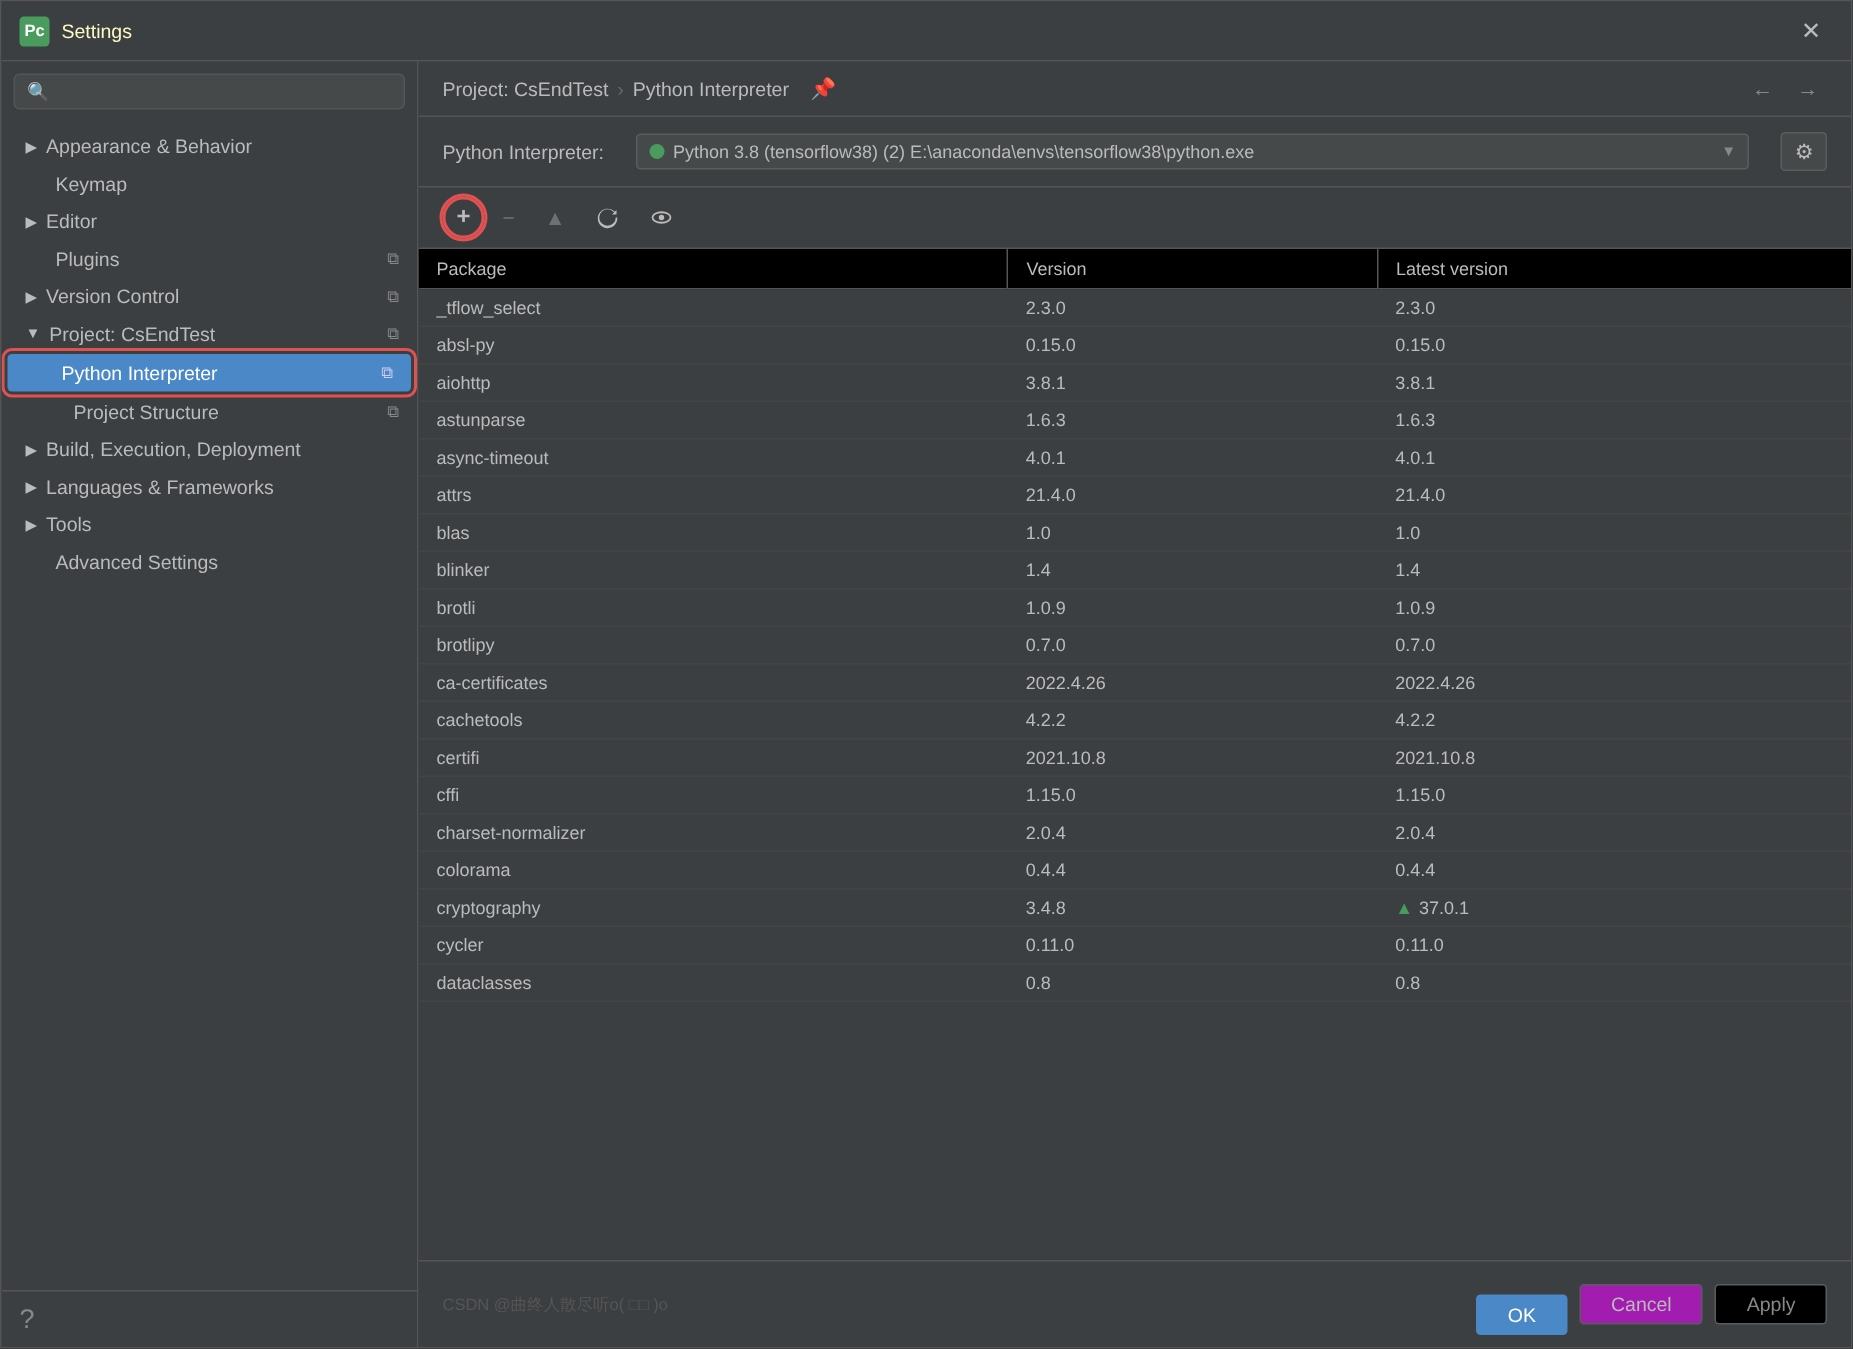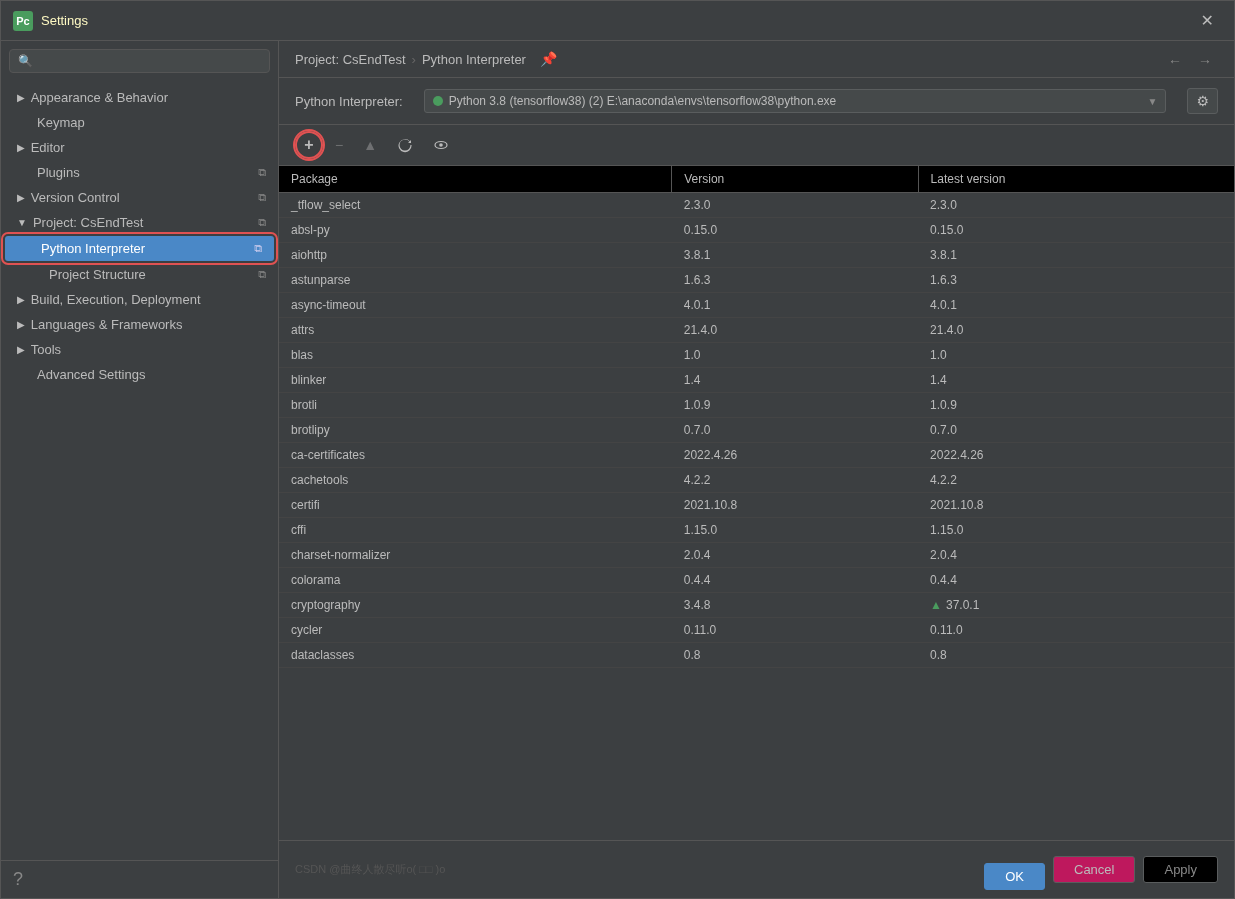--- a/index.html
+++ b/index.html
@@ -301,21 +301,21 @@
       cursor: pointer;
       font-size: 13px;
     }
     .btn-ok {
       background: #4a88c7;
       color: white;
       border-color: #4a88c7;
       margin-top: 14px;
     }
     .btn-cancel {
-      background: #be185d;
+      background: #a21caf;
       color: #bbb;
     }
     .btn-apply {
       background: #000000;
       color: #888;
     }
     
     .python-interpreter-item {
       background: #4a88c7;
       color: white;

